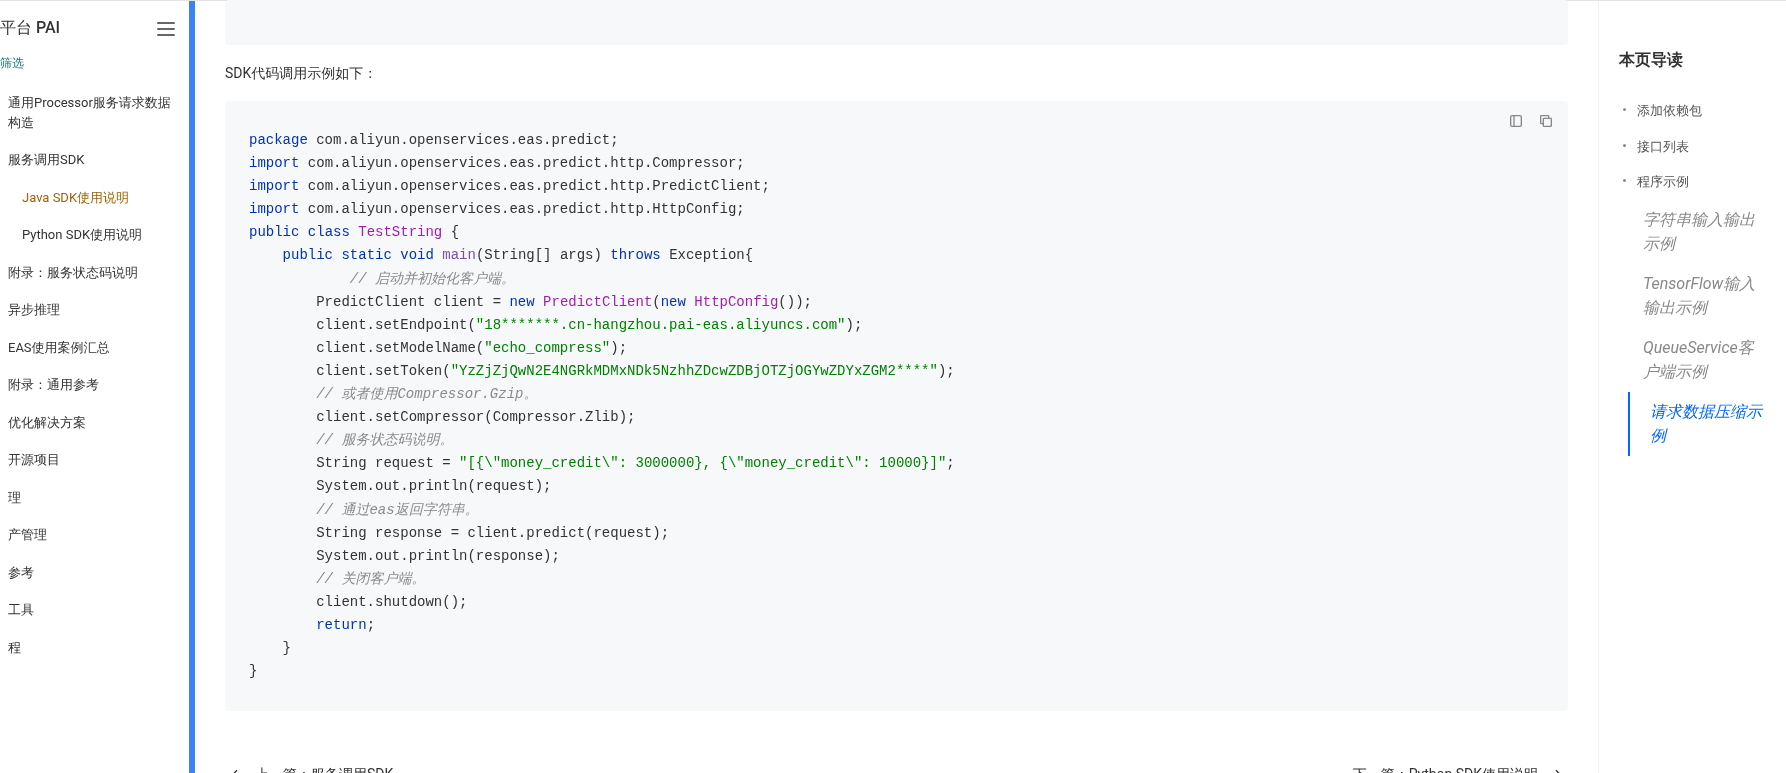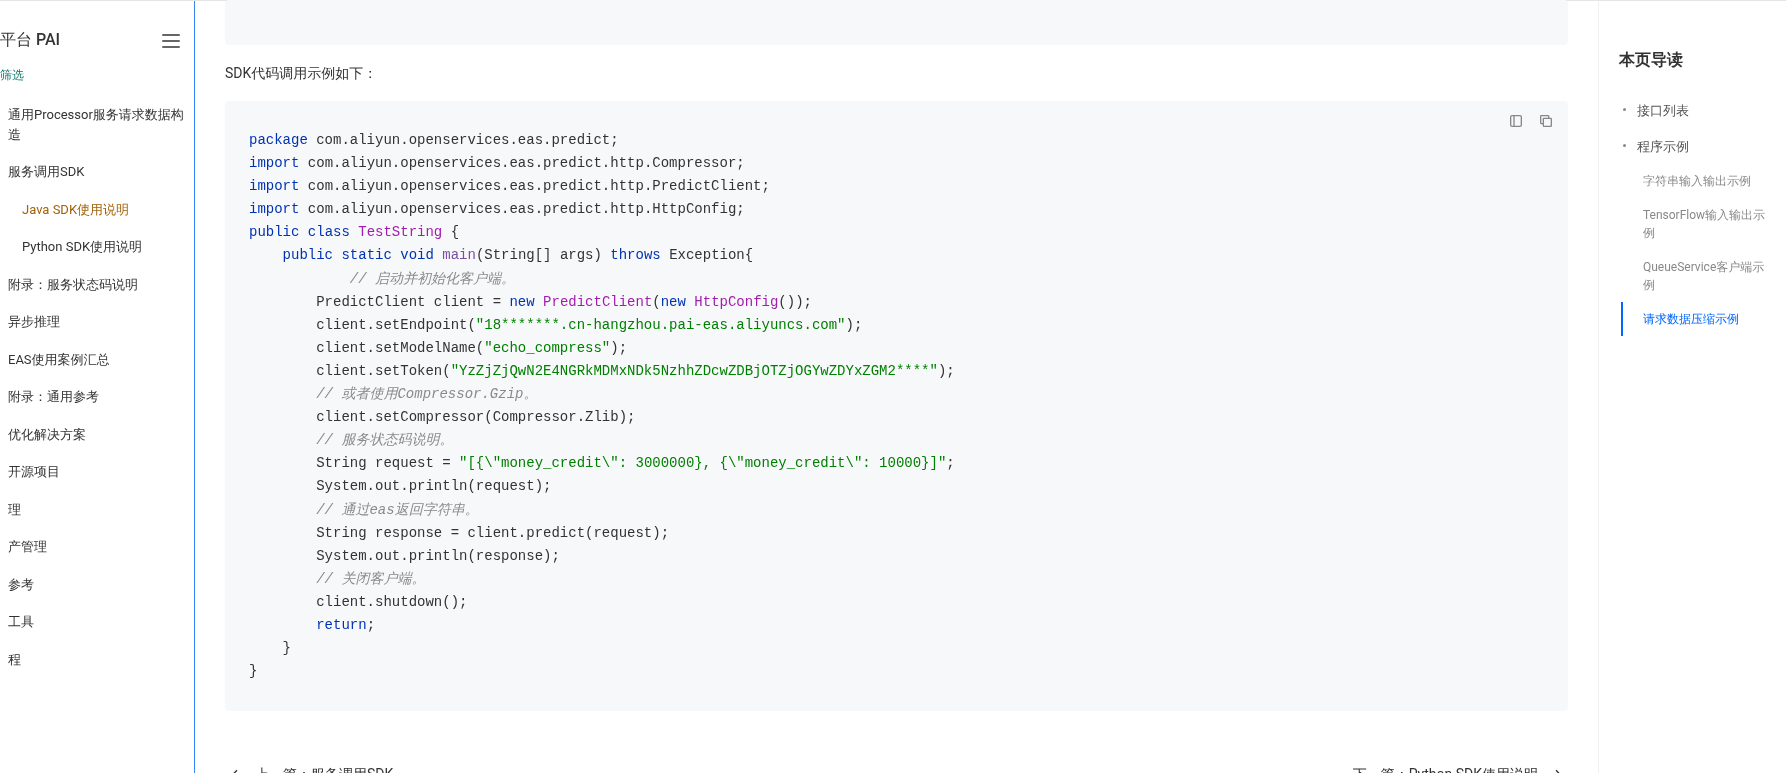--- a/index.html
+++ b/index.html
@@ -1,19 +1,19 @@
 <!DOCTYPE html>
 <html><head>
 <meta charset="utf-8">
 <style>
 * { margin: 0; padding: 0; box-sizing: border-box; }
 body { font-family: -apple-system, BlinkMacSystemFont, "Segoe UI", Roboto, "Helvetica Neue", Arial, sans-serif; font-size: 14px; color: #333; background: #fff; }
 .page { display: flex; height: 773px; width: 1786px; overflow: hidden; position: relative; }
 .top-border { position: absolute; top: 0; left: 0; right: 0; height: 1px; background: #e5e5e5; }
-.sidebar-left { width: 195px; border-right: 1px solid #3b82f6; overflow-y: auto; padding-top: 22px; flex-shrink: 0; }
+.sidebar-left { width: 195px; border-right: 6px solid #3b82f6; overflow-y: auto; padding-top: 10px; flex-shrink: 0; }
 .sidebar-header { display: flex; align-items: center; justify-content: space-between; padding: 8px 14px 10px 0; }
 .sidebar-title { font-size: 16px; font-weight: 500; color: #333; }
 .hamburger-icon { width: 18px; height: 14px; display: flex; flex-direction: column; justify-content: space-between; cursor: pointer; }
 .hamburger-icon span { height: 2px; background: #666; border-radius: 1px; }
 .filter-label { padding: 6px 0 12px 0; font-size: 12px; color: #0f766e; font-family: Liberation Serif, serif; }
 .nav-item { padding: 9px 8px 9px 8px; font-size: 13px; color: #333; cursor: pointer; line-height: 1.5; }
 .nav-item.indent1 { padding-left: 8px; }
 .nav-item.indent2 { padding-left: 22px; }
 .nav-item.active { color: #a16207; }
 .main { flex: 1; overflow-y: auto; padding: 0 30px 20px 30px; position: relative; }
@@ -30,24 +30,24 @@
 .tok-str { color: #008000; }
 .tok-cmt { color: #8a8a8a; font-style: italic; }
 .tok-new { color: #0033b3; }
 .pagination { display: flex; justify-content: space-between; align-items: center; margin-top: 55px; padding: 0 4px; }
 .pag-link { display: flex; align-items: center; gap: 10px; font-size: 14px; color: #333; cursor: pointer; }
 .pag-link svg { width: 16px; height: 16px; }
 .sidebar-right { width: 188px; flex-shrink: 0; padding: 50px 20px 20px 20px; border-left: 1px solid #f0f0f0; }
 .toc-title { font-size: 16px; font-weight: 600; color: #333; margin-bottom: 22px; }
 .toc-item { position: relative; padding: 8px 0 8px 18px; font-size: 13px; color: #555; cursor: pointer; line-height: 1.5; }
 .toc-item::before { content: ""; position: absolute; left: 4px; top: 15px; width: 3px; height: 3px; border-radius: 50%; background: #888; }
-.toc-item.sub { padding-left: 24px; font-size: 12px; color: #888; }
+.toc-item.sub { padding-left: 24px; font-size: 16px; color: #888; font-style: italic; }
 .toc-item.sub::before { display: none; }
 .toc-item.active { color: #0066ff; }
-.toc-item.active.sub { border-left: 2px solid #0066ff; margin-left: 2px; padding-left: 20px; }
+.toc-item.active.sub { border-left: 2px solid #0066ff; margin-left: 9px; padding-left: 20px; }
 </style>
 </head>
 <body>
 
 <div class="page">
   <div class="top-border"></div>
 
   <aside class="sidebar-left">
     <div class="sidebar-header">
       <div class="sidebar-title">平台 PAI</div>
@@ -134,20 +134,21 @@
         <svg viewBox="0 0 24 24" fill="none" stroke="currentColor" stroke-width="2">
             <path d="M5 12h14M12 5l7 7-7 7"></path>
           </svg>
       </div>
     </div>
   </main>
 
   <aside class="sidebar-right">
     <div class="toc-title">本页导读</div>
     <nav id="toc-nav">
+        <div class="toc-item">添加依赖包</div>
         <div class="toc-item">接口列表</div>
         <div class="toc-item">程序示例</div>
         <div class="toc-item sub">字符串输入输出示例</div>
         <div class="toc-item sub">TensorFlow输入输出示例</div>
         <div class="toc-item sub">QueueService客户端示例</div>
         <div class="toc-item sub active">请求数据压缩示例</div>
       </nav>
   </aside>
 </div>
 

